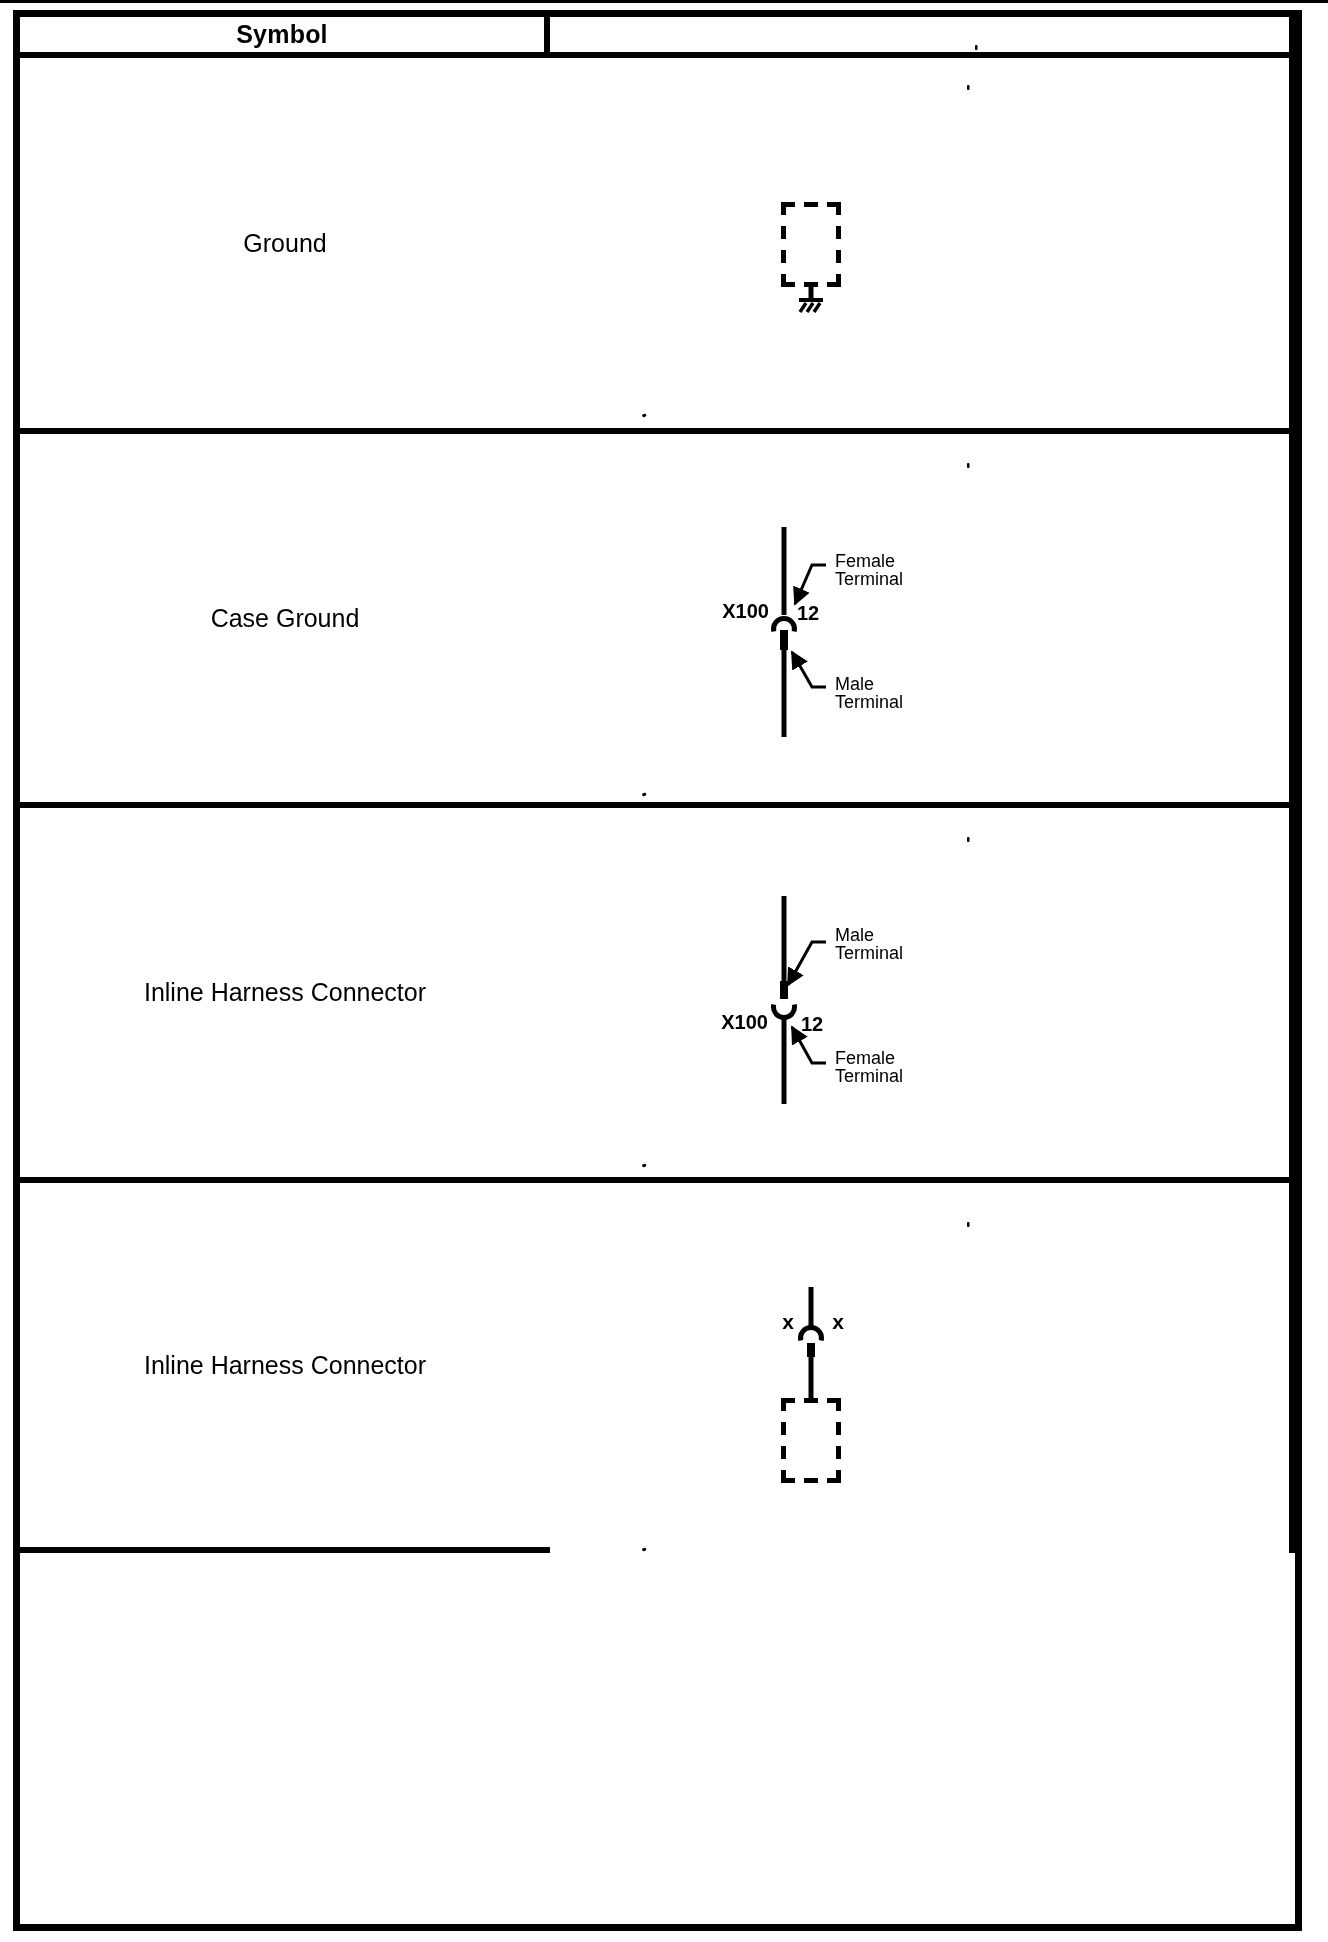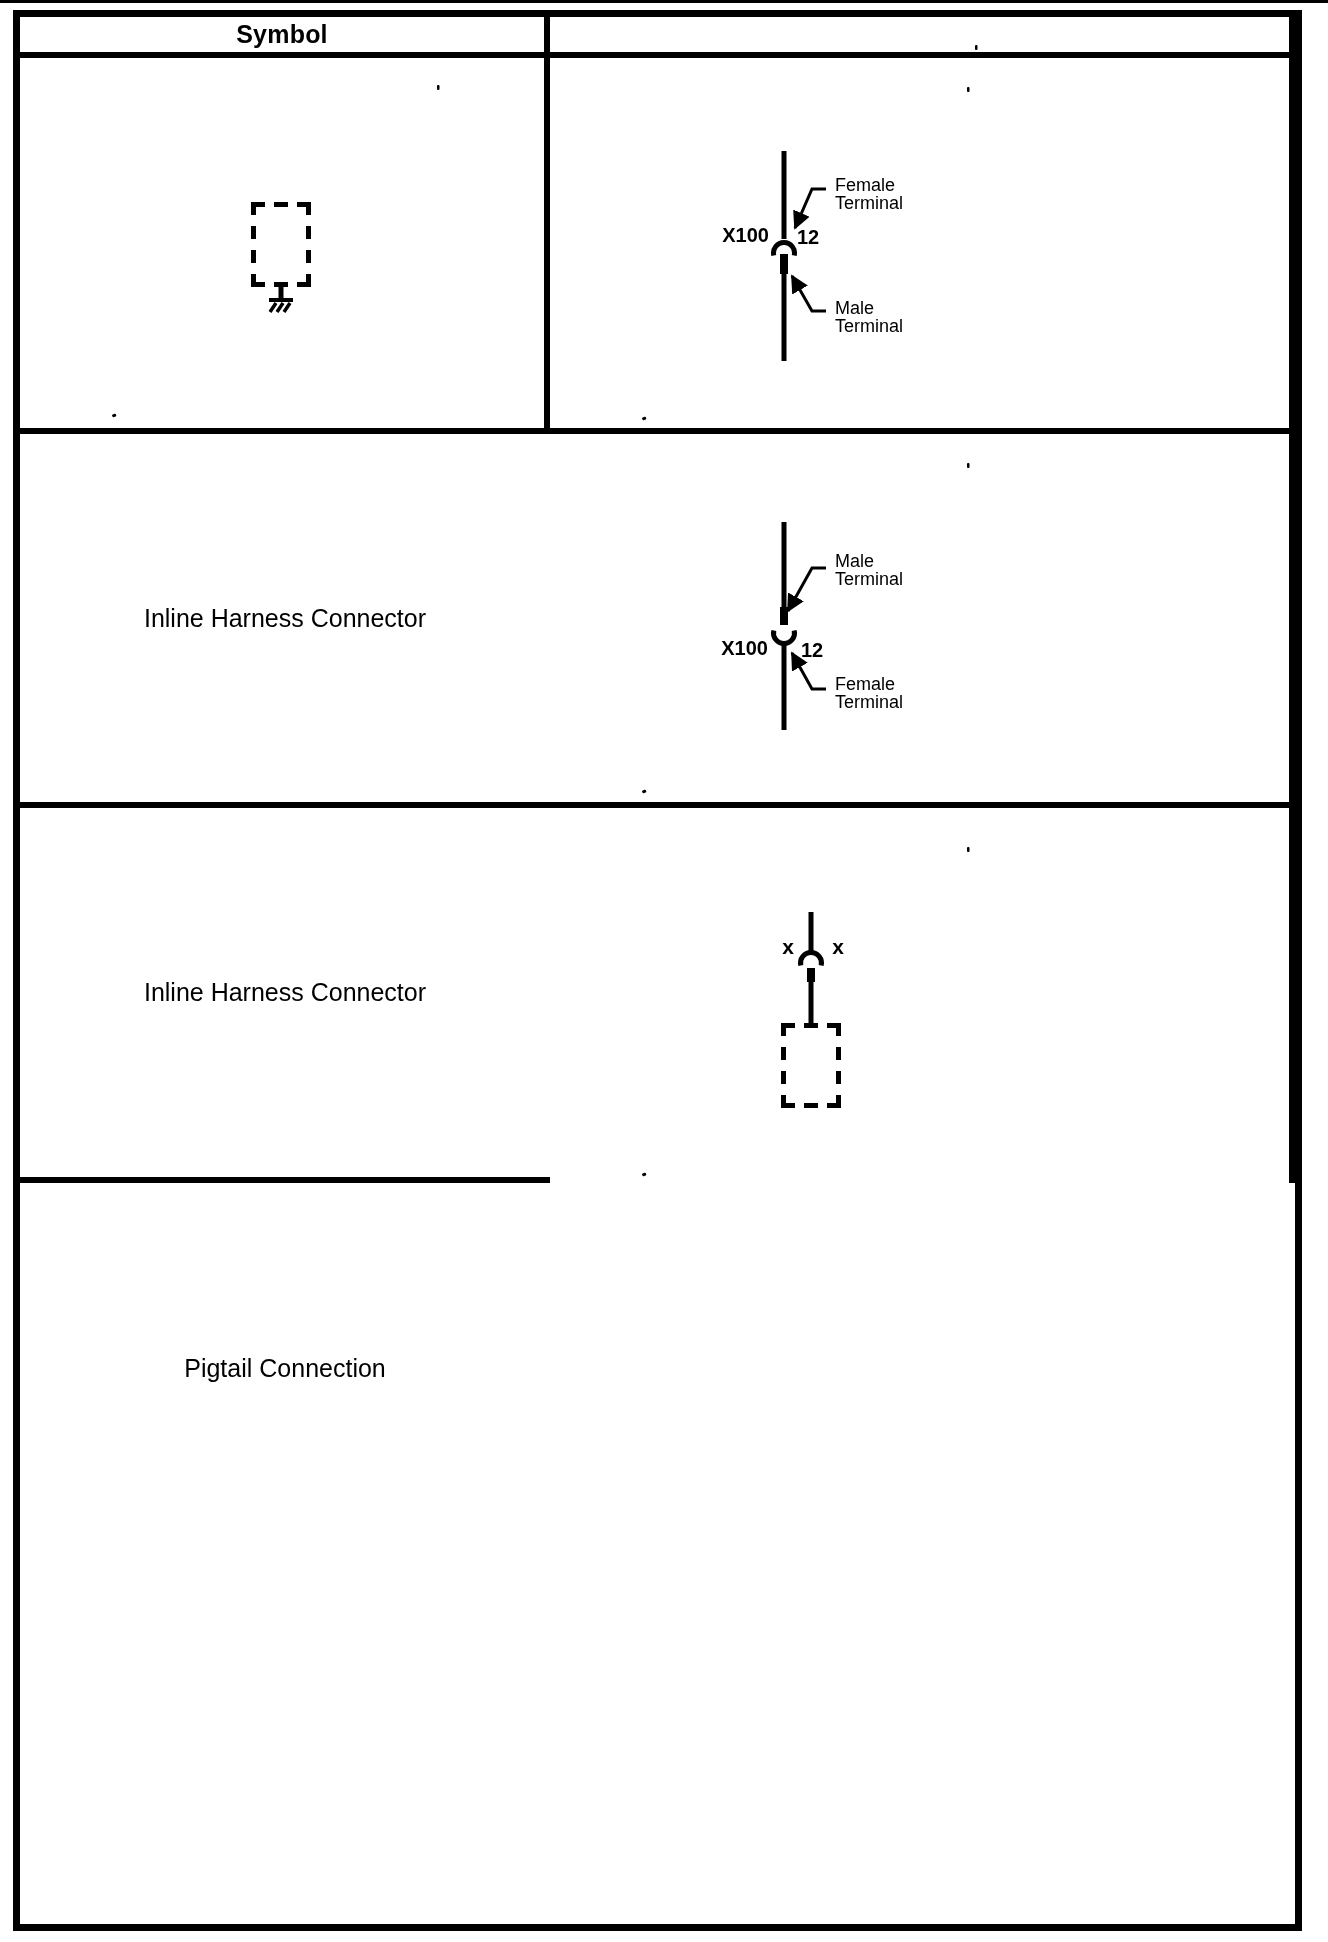--- a/index.html
+++ b/index.html
@@ -71,39 +71,45 @@
           <path class="wire" d="M 262 161 V 219"></path>
           <path class="wire" d="M 239 219.5 H 278"></path>
           <path class="hatch" d="M 248 222 L 237 234"></path>
           <path class="hatch" d="M 261.5 222 L 250.5 234"></path>
           <path class="hatch" d="M 275 222 L 264 234"></path>
         </g>
         <rect class="speck" x="425" y="28" width="2.5" height="5" rx="1"></rect>
         <rect class="speck" x="92" y="359" width="4" height="3" rx="1" transform="rotate(-20 94 360)"></rect>
       </svg>
     </div>
+    <div class="cell rowline desc">
+      <span>Ground</span>
+    </div>
 
     <div class="cell colsym rowline">
       <svg class="symsvg" width="524" height="368" viewBox="0 0 524 368">
         <g>
           <path class="dashH" d="M 231 146.5 H 291"></path>
           <path class="dashH" d="M 231 226.5 H 291"></path>
           <path class="dashV" d="M 233.5 144 V 229"></path>
           <path class="dashV" d="M 288.5 144 V 229"></path>
         </g>
         <g>
           <path class="wire" d="M 261 229 V 243"></path>
           <path d="M 249 242 H 273" stroke="#000" stroke-width="4" fill="none"></path>
           <path d="M 256 245 L 250 254" stroke="#000" stroke-width="3.5" fill="none"></path>
           <path d="M 263 245 L 257 254" stroke="#000" stroke-width="3.5" fill="none"></path>
           <path d="M 270 245 L 264 254" stroke="#000" stroke-width="3.5" fill="none"></path>
         </g>
         <rect class="speck" x="417" y="27" width="2.5" height="5" rx="1"></rect>
         <rect class="speck" x="92" y="356" width="4" height="3" rx="1" transform="rotate(-20 94 357)"></rect>
       </svg>
+    </div>
+    <div class="cell rowline desc">
+      <span>Case Ground</span>
     </div>
 
     <div class="cell colsym rowline">
       <svg class="symsvg" width="524" height="369" viewBox="0 0 524 369">
         <defs>
           <marker id="ah-a" viewBox="0 0 10 10" refX="9" refY="5" markerWidth="6" markerHeight="6" orient="auto">
             <path d="M 0 0 L 10 5 L 0 10 Z" fill="#000"></path>
           </marker>
         </defs>
         <g>
@@ -178,18 +184,15 @@
         <g>
           <path class="dashH" d="M 231 217.5 H 291"></path>
           <path class="dashH" d="M 231 297.5 H 291"></path>
           <path class="dashV" d="M 233.5 215 V 300"></path>
           <path class="dashV" d="M 288.5 215 V 300"></path>
         </g>
         <rect class="speck" x="417" y="39" width="2.5" height="5" rx="1"></rect>
         <rect class="speck" x="92" y="365" width="4" height="3" rx="1" transform="rotate(-20 94 366)"></rect>
       </svg>
     </div>
-    <div class="cell desc">
-      <span>Pigtail Connection</span>
-    </div>
 
   </div>
 </div>
 
 </body></html>

